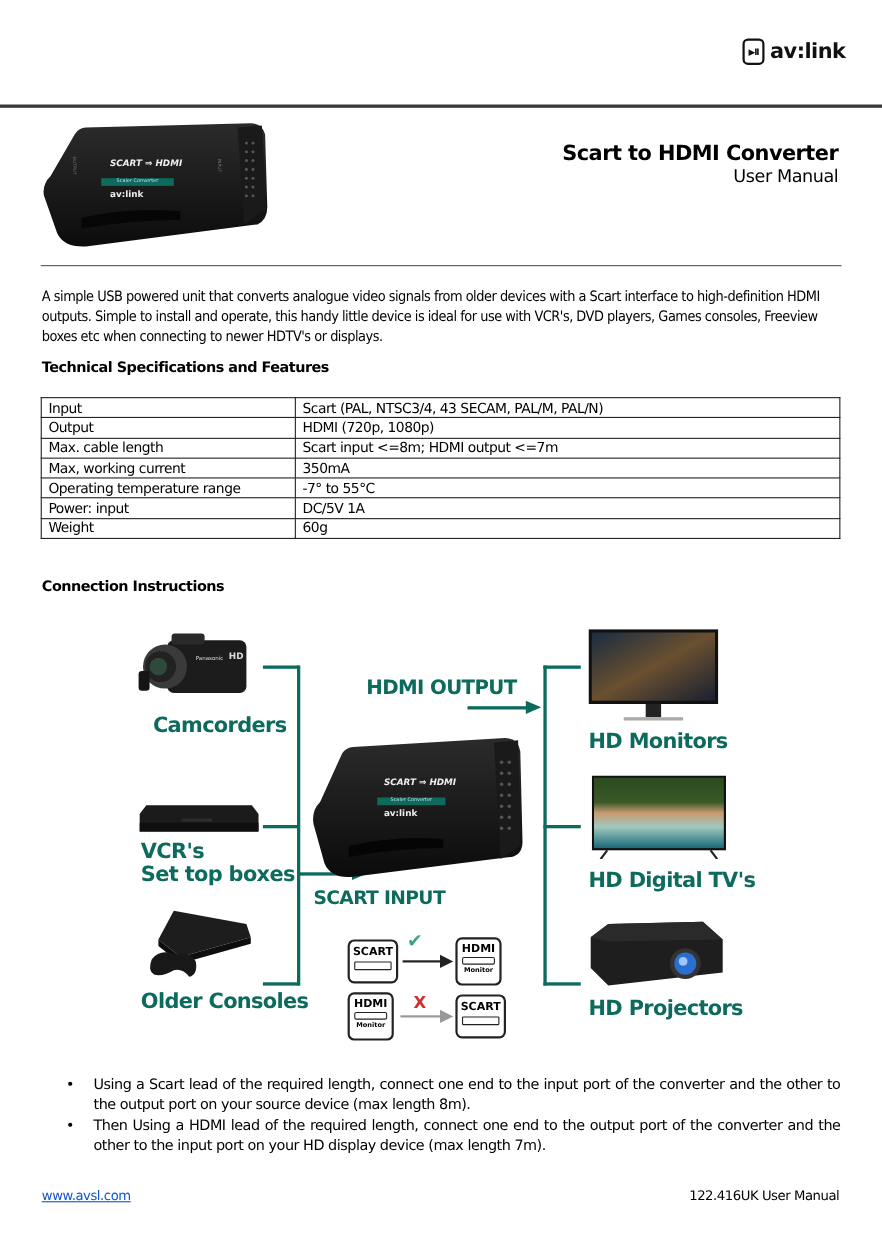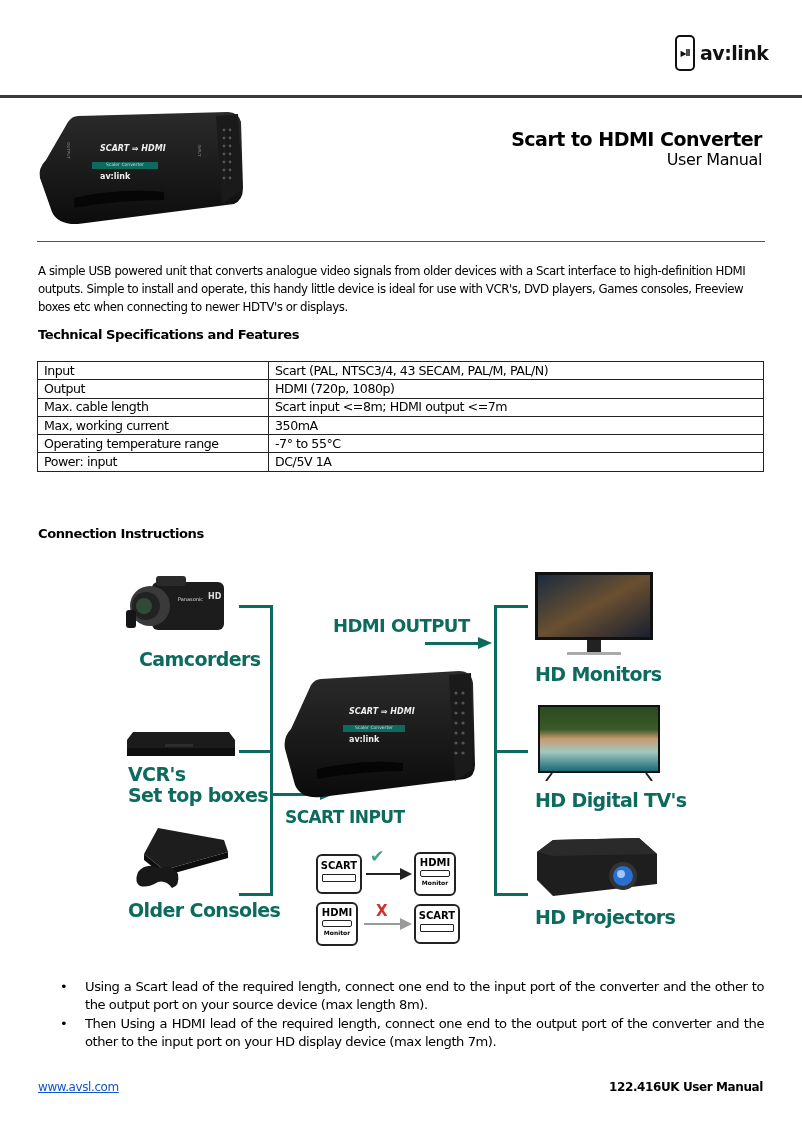--- a/index.html
+++ b/index.html
@@ -2,21 +2,21 @@
 <html><head>
 <meta charset="utf-8">
 <style>
   * { box-sizing: border-box; margin: 0; padding: 0; }
   html, body { width: 802px; height: 1134px; background: #ffffff; overflow: hidden; }
   body { position: relative; font-family: "DejaVu Sans", sans-serif; color: #000; }
   .abs { position: absolute; }
 
   
   .brand { left: 675px; top: 35px; display: flex; align-items: center; gap: 5px; }
-  .brand-icon { width: 20px; height: 36px; border: 2px solid #111; border-radius: 5px; display: flex; align-items: center; justify-content: center; }
+  .brand-icon { width: 20px; height: 24px; border: 2px solid #111; border-radius: 5px; display: flex; align-items: center; justify-content: center; }
   .brand-icon span { font-size: 8px; font-weight: bold; letter-spacing: -1px; color: #111; }
   .brand-text { font-family: "DejaVu Sans", sans-serif; font-weight: bold; font-size: 19px; color: #111; letter-spacing: -0.5px; }
   .top-rule { left: 0; top: 95px; width: 802px; height: 3px; background: #3a3a3a; }
 
   
   .product { left: 38px; top: 108px; width: 212px; height: 118px; }
 
   .title-block { right: 40px; top: 128px; text-align: right; }
   .title { font-family: "DejaVu Sans", sans-serif; font-weight: bold; font-size: 19px; letter-spacing: -0.5px; }
   .subtitle { font-family: "DejaVu Sans", sans-serif; font-size: 16px; margin-top: 10px; letter-spacing: -0.4px; }
@@ -34,21 +34,21 @@
   .lbl { position: absolute; font-weight: bold; color: #0d6b5e; letter-spacing: -0.6px; white-space: nowrap; }
   .line { position: absolute; background: #0d6b5e; }
   .arrowhead { position: absolute; width: 0; height: 0; border-top: 6px solid transparent; border-bottom: 6px solid transparent; border-left: 14px solid #0d6b5e; }
 
   .bullets { left: 60px; top: 978px; width: 704px; font-size: 13.1px; line-height: 18px; letter-spacing: -0.45px; }
   .bullet { display: flex; margin-bottom: 1px; }
   .bullet .dot { width: 25px; flex: none; font-size: 13px; }
   .bullet .txt { text-align: justify; }
 
   .footer-link { left: 38px; top: 1080px; font-size: 12px; color: #1155cc; text-decoration: underline; letter-spacing: -0.4px; }
-  .footer-right { right: 39px; top: 1080px; font-size: 12px; letter-spacing: -0.4px; font-weight: bold; }
+  .footer-right { right: 39px; top: 1080px; font-size: 12px; letter-spacing: -0.4px; }
 </style>
 </head>
 <body>
 
 <div class="abs brand">
   <div class="brand-icon">
       <span>▶II</span>
     </div>
   <div class="brand-text">av:link</div>
 </div>
@@ -119,20 +119,24 @@
         <td>350mA</td>
       </tr>
     <tr>
         <td class="c1">Operating temperature range</td>
         <td>-7° to 55°C</td>
       </tr>
     <tr>
         <td class="c1">Power: input</td>
         <td>DC/5V 1A</td>
       </tr>
+    <tr>
+        <td class="c1">Weight</td>
+        <td>60g</td>
+      </tr>
   </tbody>
 </table>
 
 <div class="abs h-conn">Connection Instructions</div>
 
 <div class="abs" style="left:0;top:0;width:802px;height:1134px;pointer-events:none;">
 
   <div class="abs" style="left:122px;top:570px;width:110px;height:70px;">
     <svg width="110" height="70" viewBox="0 0 110 70">
       <rect x="30" y="12" width="72" height="48" rx="6" fill="#1c1c1c"></rect>

